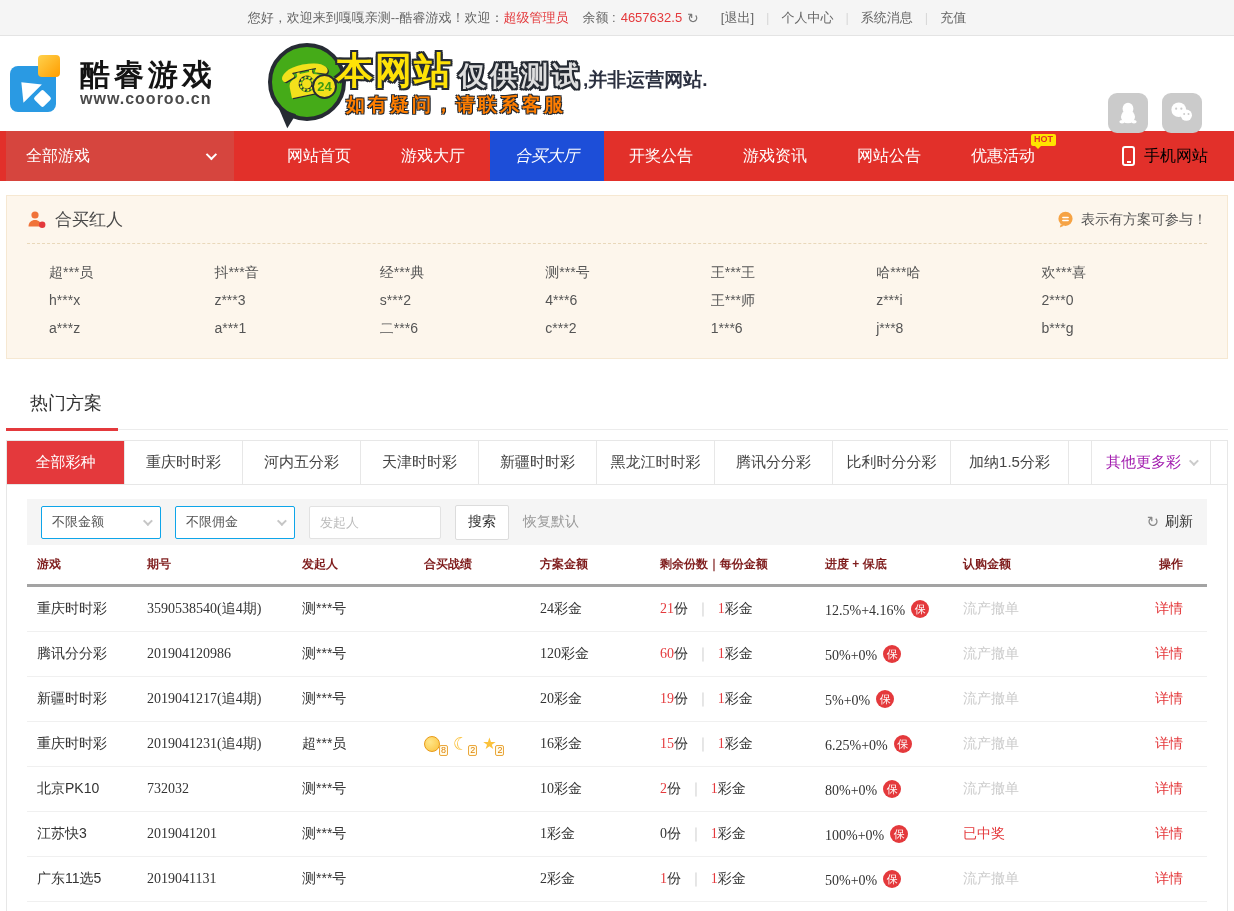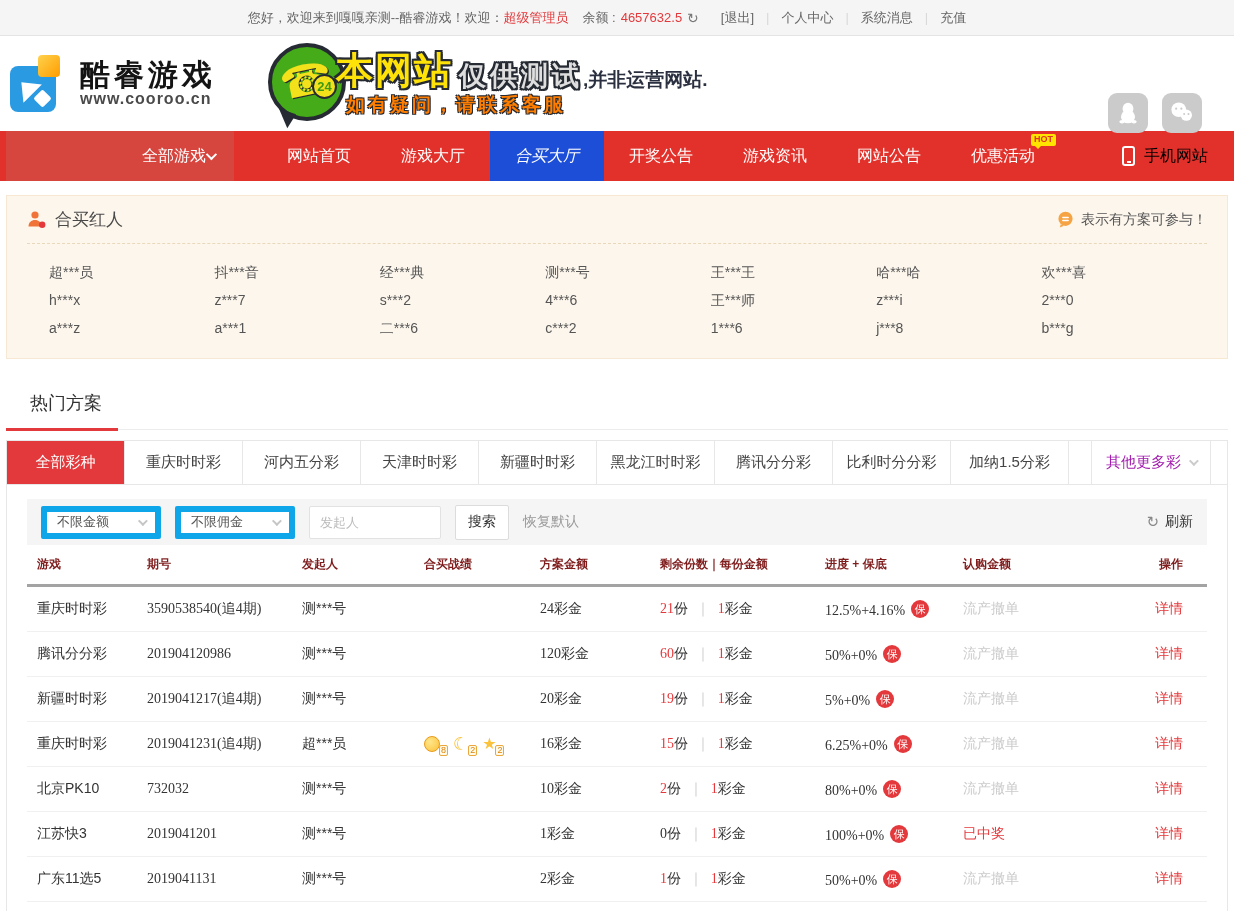--- a/index.html
+++ b/index.html
@@ -54,21 +54,21 @@
     letter-spacing: 3px; white-space: nowrap;
     text-shadow: -1px -1px 0 #262b33, 1px -1px 0 #262b33, -1px 1px 0 #262b33, 1px 1px 0 #262b33; }
 
   .header-icons { position: absolute; right: 32px; top: 57px; display: flex; gap: 14px; }
   .app-icon { width: 40px; height: 40px; background: #cbcbcb; border-radius: 9px;
     display: flex; align-items: center; justify-content: center; cursor: pointer; }
 
   
   .nav { height: 50px; background: #e2302a; display: flex; align-items: stretch; }
   .nav-dropdown { width: 228px; margin-left: 6px; background: #d6453e; color: #fff;
-    display: flex; align-items: center; justify-content: flex-end; padding: 0 20px; font-size: 16px; cursor: pointer; }
+    display: flex; align-items: center; justify-content: space-between; padding: 0 20px; font-size: 16px; cursor: pointer; }
   .chev { width: 8px; height: 8px; border-right: 2px solid currentColor; border-bottom: 2px solid currentColor;
     display: inline-block; transform: rotate(45deg) translateY(-2px); }
   .nav-items { display: flex; margin-left: 28px; }
   .nav-item { padding: 0 25px; display: flex; align-items: center; color: #fff; font-size: 16px;
     position: relative; cursor: pointer; white-space: nowrap; }
   .nav-item.active { background: #1d4ed8; font-style: italic; }
   .hot-badge { position: absolute; top: 3px; right: 4px; background: #ffe400; color: #e2302a;
     font-size: 9px; font-weight: bold; padding: 1px 3px; border-radius: 2px; line-height: 1.1; }
   .hot-badge::after { content: ""; position: absolute; left: 4px; bottom: -3px;
     border-left: 3px solid transparent; border-right: 3px solid transparent; border-top: 3px solid #ffe400; }
@@ -97,21 +97,21 @@
   .tabs { display: flex; border-bottom: 1px solid #e7e7e7; height: 44px; }
   .tab { width: 118px; display: flex; align-items: center; justify-content: center; font-size: 15px; color: #444;
     border-right: 1px solid #e7e7e7; cursor: pointer; white-space: nowrap; }
   .tab.active { background: #e4393c; color: #fff; }
   .tab-more { margin-left: auto; margin-right: 16px; width: 120px; display: flex; align-items: center; justify-content: center;
     gap: 8px; color: #a21caf; font-size: 15px; border-left: 1px solid #e7e7e7; border-right: 1px solid #e7e7e7; cursor: pointer; }
   .tab-more .chev { width: 7px; height: 7px; border-color: #ccc; }
 
   .filterbar { margin: 14px 20px 0 20px; background: #f5f5f5; height: 46px; display: flex; align-items: center;
     padding: 0 14px; gap: 14px; }
-  .f-select { width: 120px; height: 33px; background: #fff; border: 6px solid #0ea5e9; border-radius: 2px;
+  .f-select { width: 120px; height: 33px; background: #fff; border: 1px solid #0ea5e9; border-radius: 2px;
     display: flex; align-items: center; justify-content: space-between; padding: 0 10px; color: #555; font-size: 13px; cursor: pointer; }
   .f-select .chev { width: 7px; height: 7px; border-color: #c6c6c6; }
   .f-input { width: 132px; height: 33px; background: #fff; border: 1px solid #e2e2e2; border-radius: 2px;
     padding: 0 10px; font-size: 13px; color: #333; outline: none;
     font-family: "Liberation Sans", sans-serif; }
   .f-input::placeholder { color: #bbb; }
   .f-search { width: 54px; height: 35px; background: #fff; border: 1px solid #dcdcdc; border-radius: 2px;
     font-size: 14px; color: #333; cursor: pointer; font-family: "Liberation Sans", sans-serif; }
   .f-reset { color: #999; font-size: 14px; cursor: pointer; }
   .f-refresh { margin-left: auto; display: flex; align-items: center; gap: 6px; color: #333; font-size: 14px; cursor: pointer; }
@@ -265,21 +265,21 @@
     </div>
   </div>
   <div class="hotnames">
     <div class="hn-col">
       <span>超***员</span>
       <span>h***x</span>
       <span>a***z</span>
     </div>
     <div class="hn-col">
       <span>抖***音</span>
-      <span>z***7</span>
+      <span>z***3</span>
       <span>a***1</span>
     </div>
     <div class="hn-col">
       <span>经***典</span>
       <span>s***2</span>
       <span>二***6</span>
     </div>
     <div class="hn-col">
       <span>测***号</span>
       <span>4***6</span>

